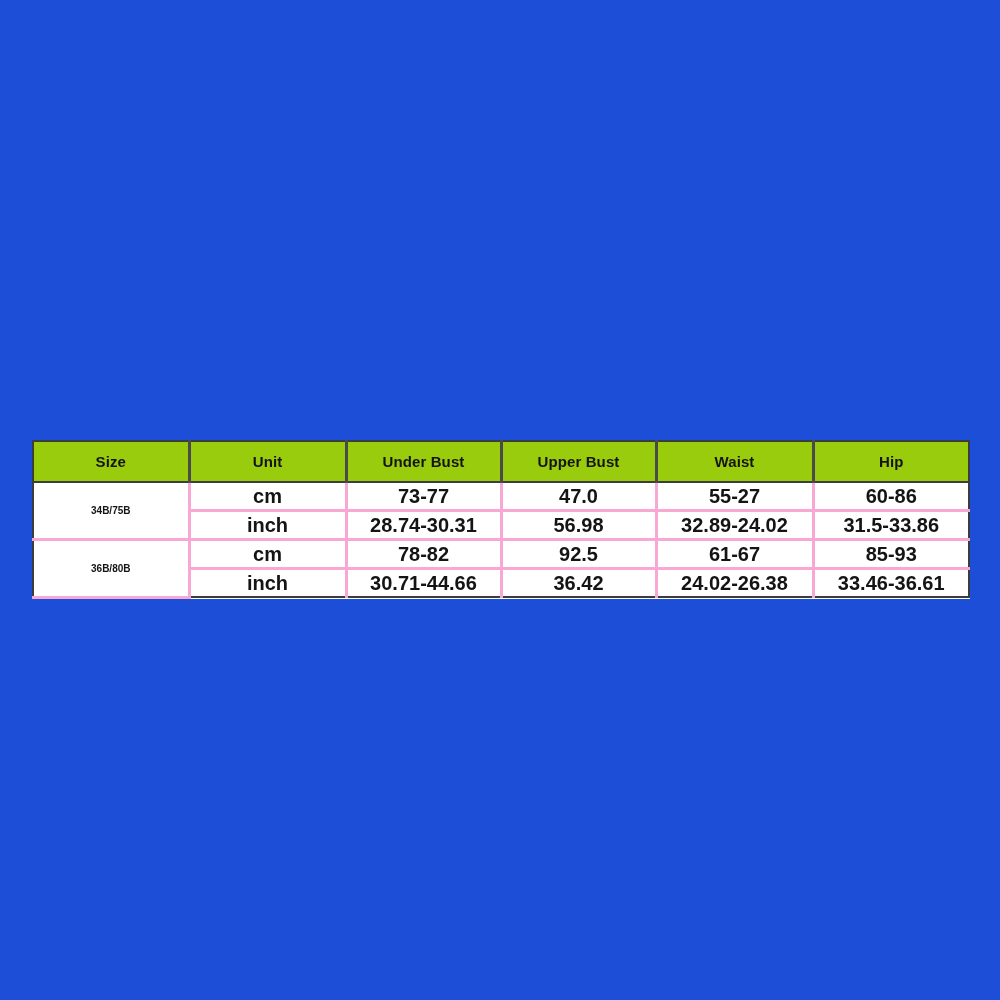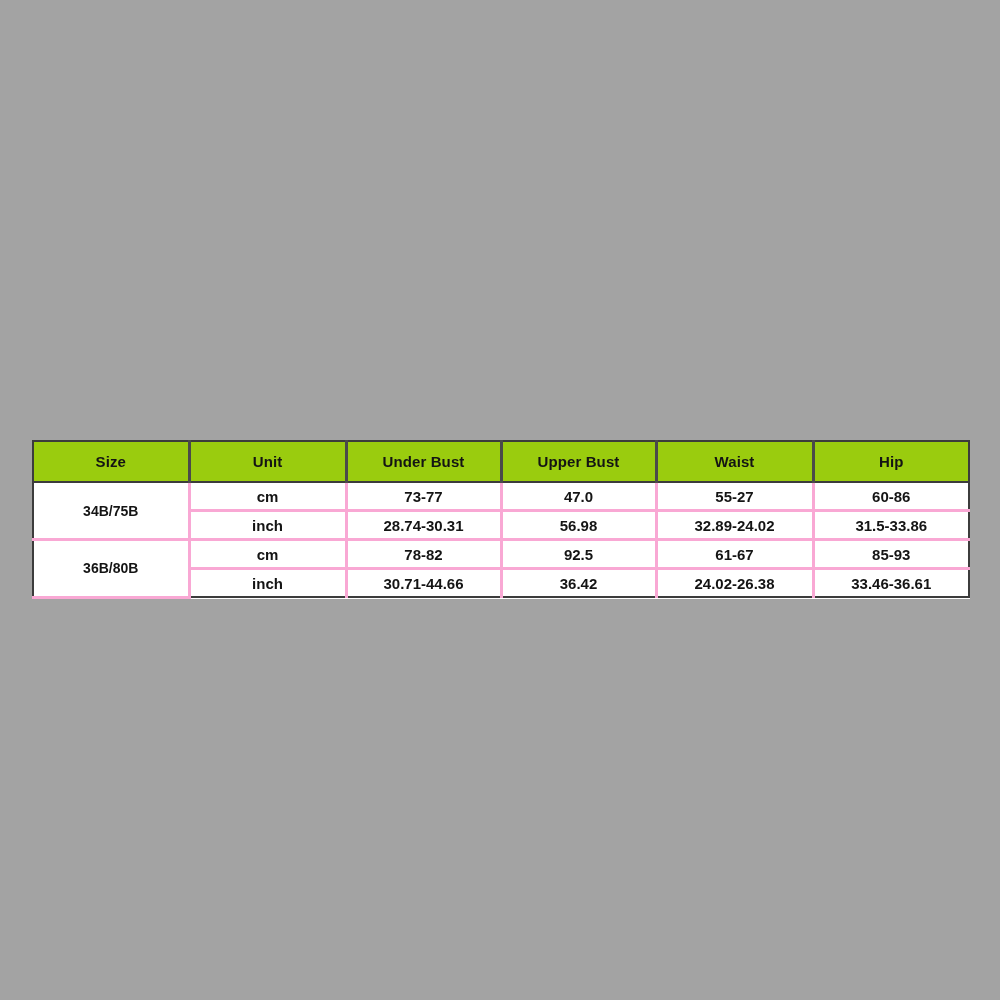--- a/index.html
+++ b/index.html
@@ -13,21 +13,21 @@
     background: #ffffff;
     font-family: "Liberation Sans", sans-serif;
     overflow: hidden;
     position: relative;
   }
 
   #canvas {
     position: relative;
     width: 1000px;
     height: 1000px;
-    background: #a3a3a3;
+    background: #1d4ed8;
   }
 
   
   #size-chart-wrap {
     position: absolute;
     left: 32px;
     top: 440px;
     width: 936px;
   }
 
@@ -58,26 +58,26 @@
   table.size-chart thead th {
     background: #9ACC0E;
     height: 39px;
     font-size: 15px;
     letter-spacing: 0.1px;
     border-color: #4a4a4a;
   }
 
   table.size-chart tbody td {
     height: 26px;
-    font-size: 15px;
+    font-size: 20px;
     background: #ffffff;
   }
 
   table.size-chart tbody td.size-cell {
-    font-size: 14px;
+    font-size: 10px;
     text-align: center;
   }
 
   
   table.size-chart tbody tr.group-start > td {
     border-top: 2px solid #3c3c3c;
   }
   table.size-chart tbody tr:last-child > td {
     border-bottom: 2px solid #3c3c3c;
   }

